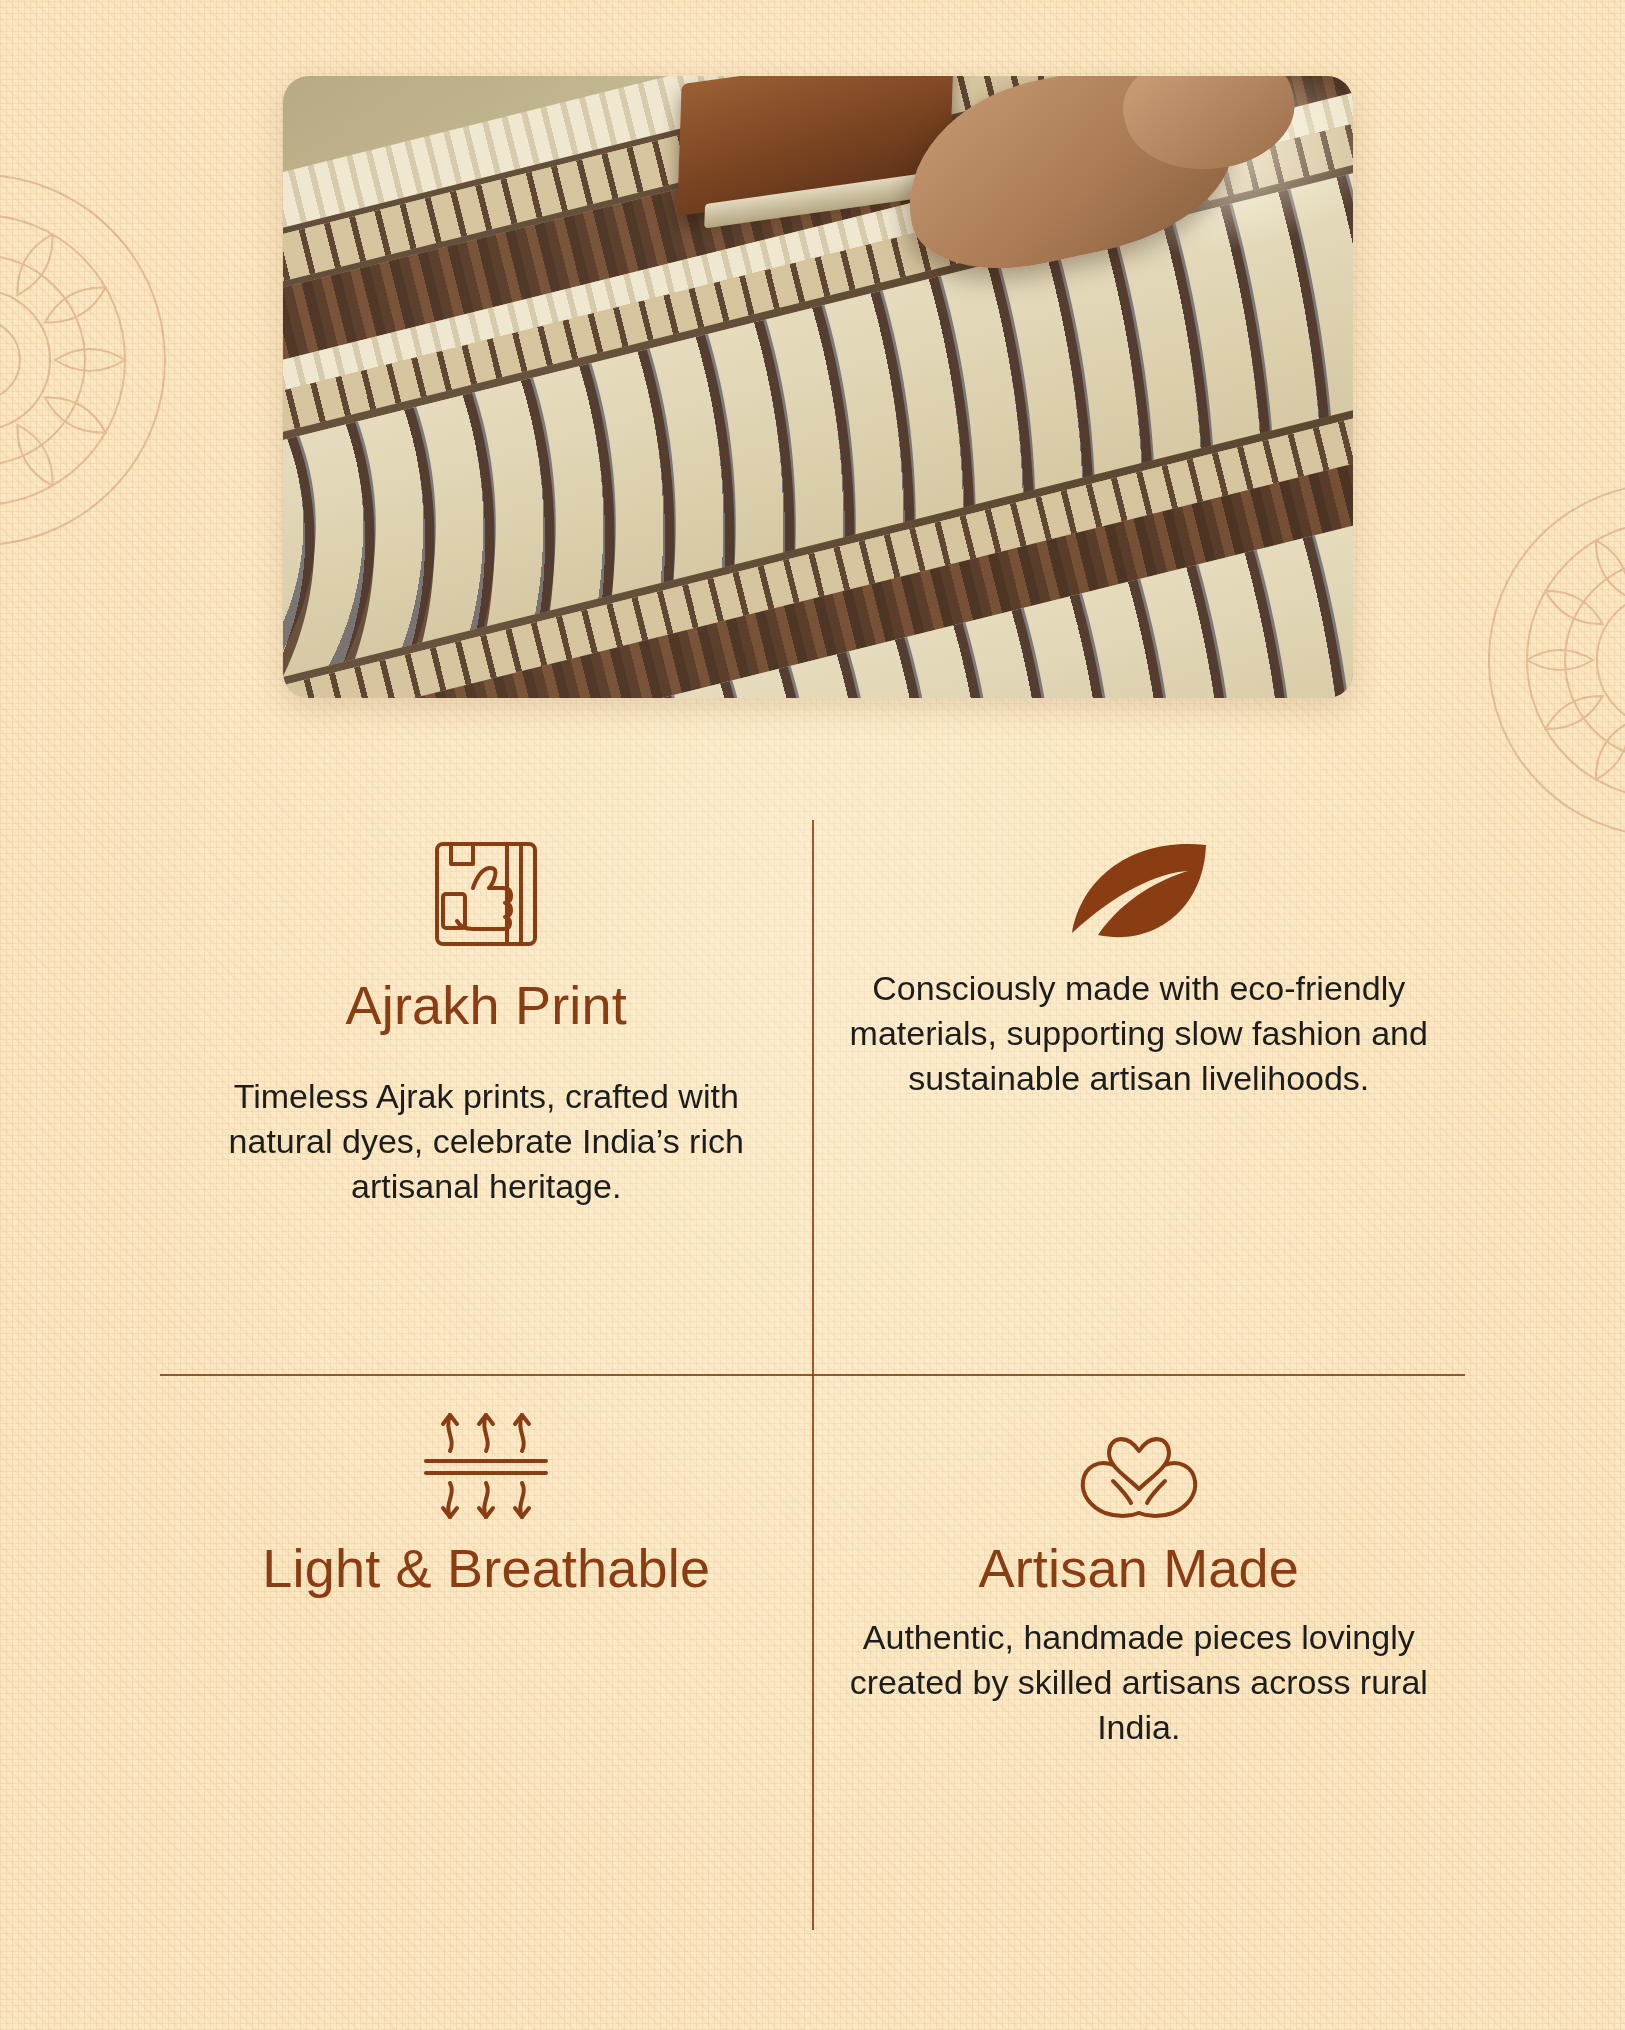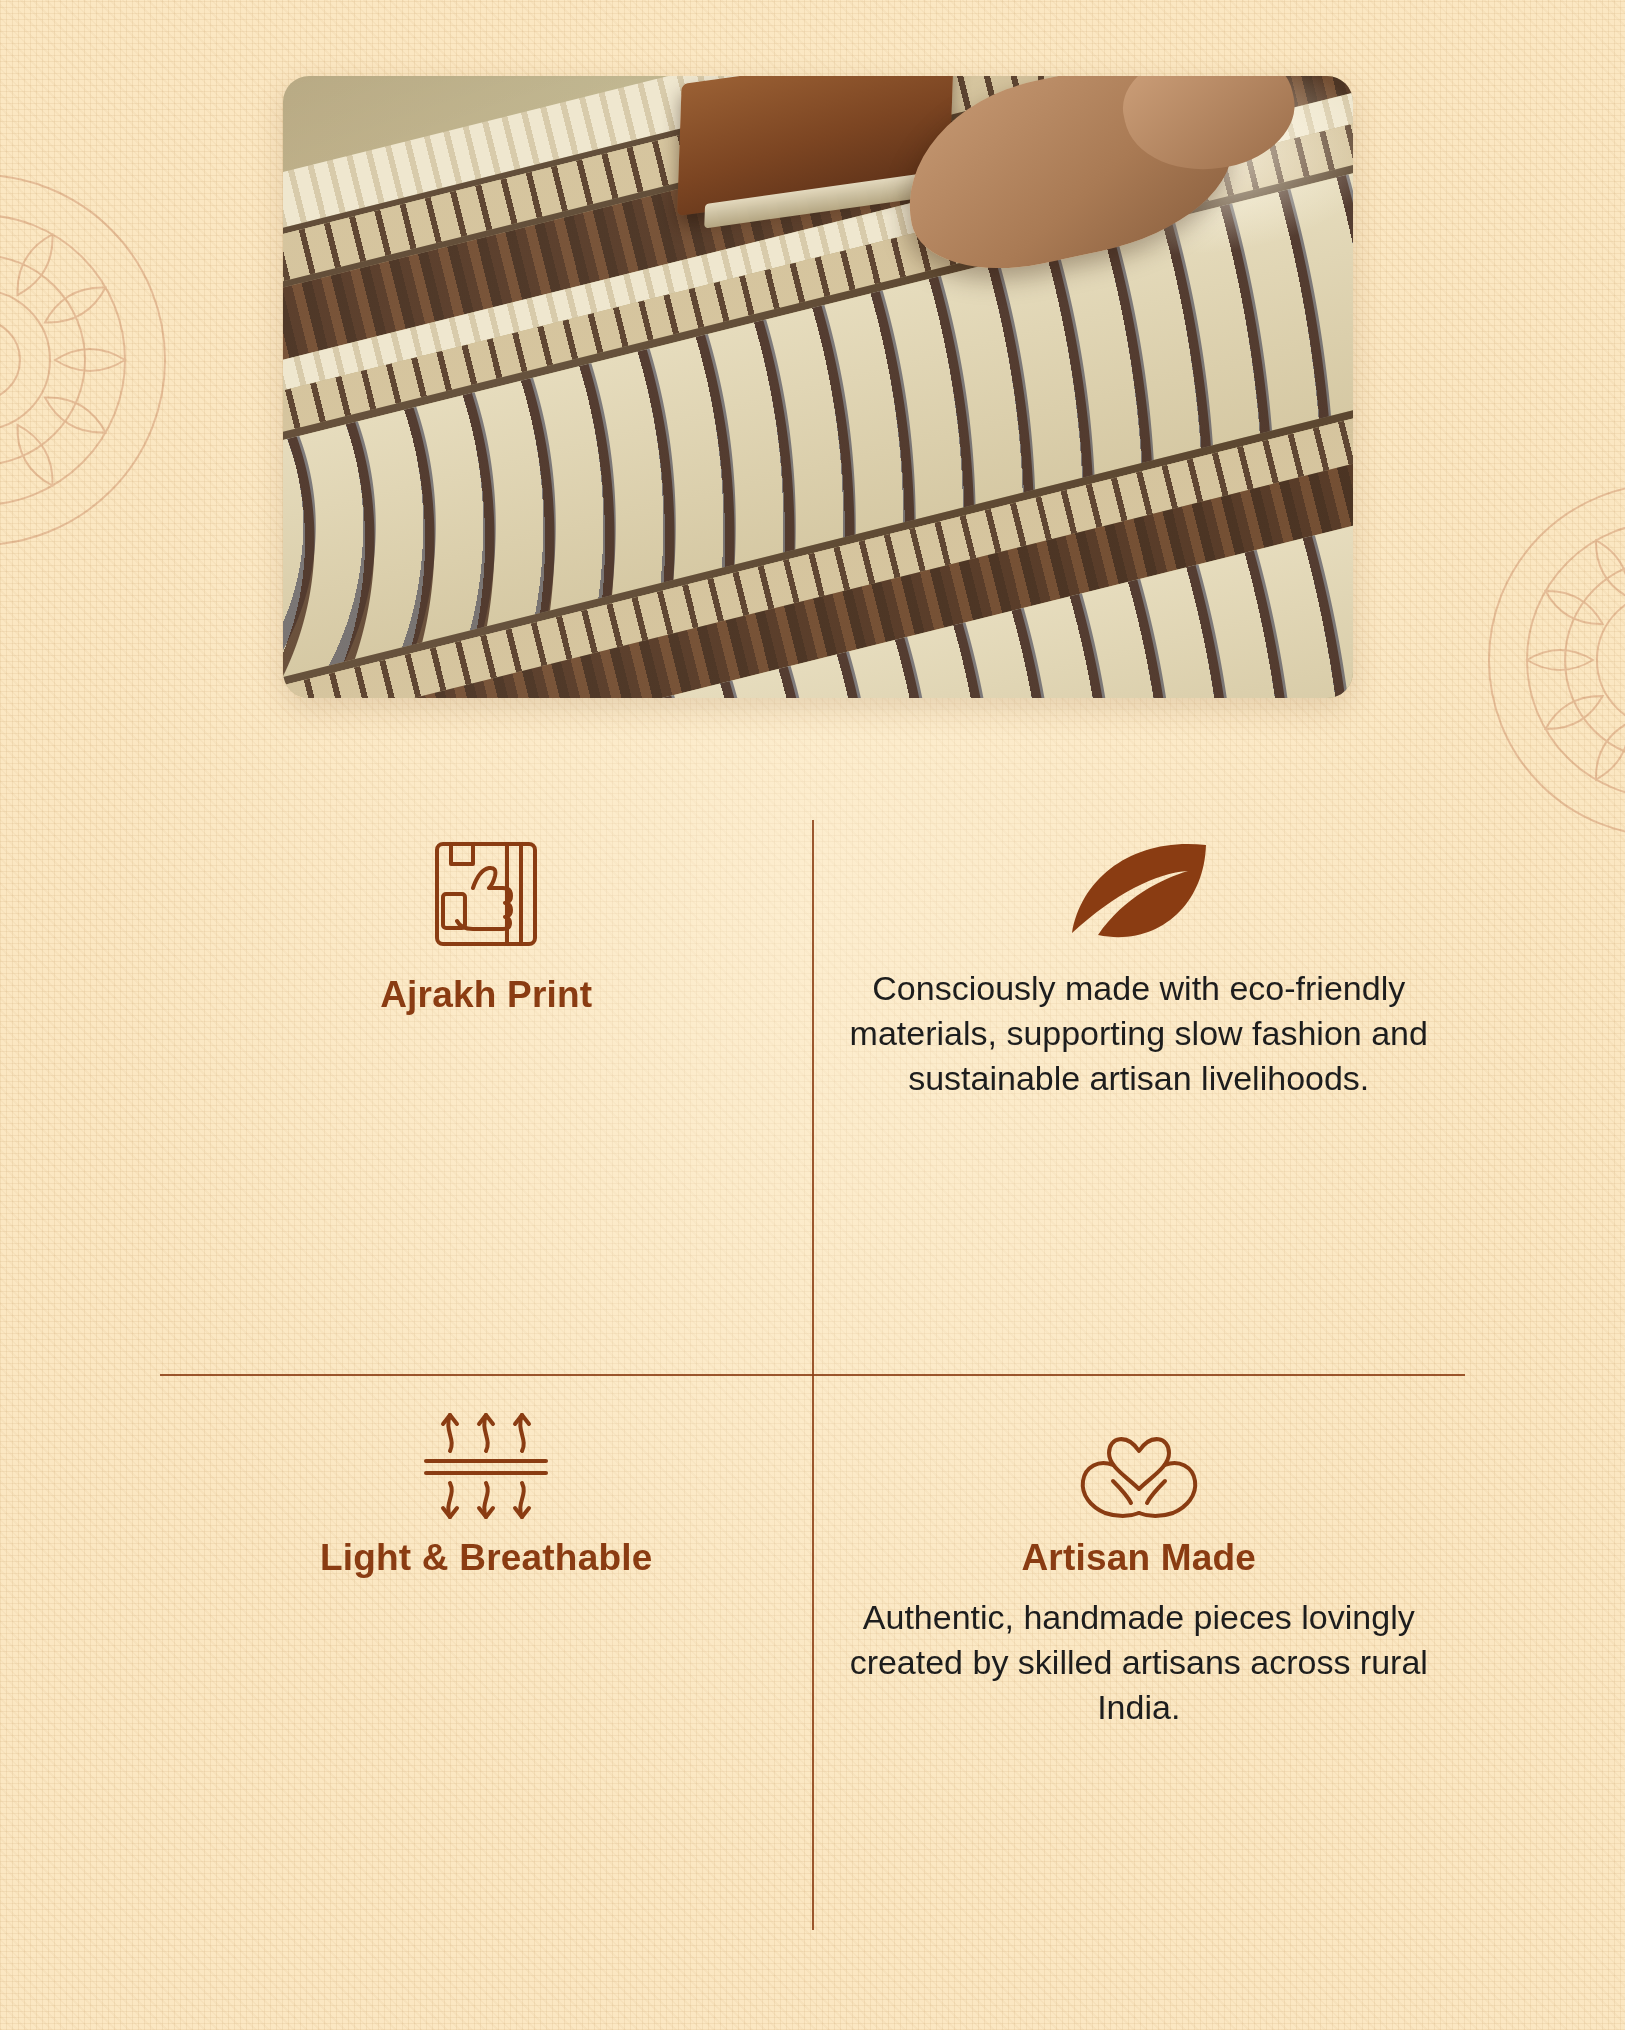--- a/index.html
+++ b/index.html
@@ -204,22 +204,22 @@
   .icon {
     height: 130px;
     display: flex;
     align-items: center;
     justify-content: center;
     margin-bottom: 6px;
   }
   .cell.r2c1 .icon, .cell.r2c2 .icon { height: 120px; }
 
   .feature-title {
-    font-size: 37px;
-    font-weight: bold;
+    font-size: 54px;
+    font-weight: normal;
     color: #8a3c12;
     letter-spacing: .2px;
     text-align: center;
     margin: 8px 0 0 0;
   }
   .r1 .feature-title { margin-bottom: 38px; }
   .r2 .feature-title { margin-bottom: 16px; }
 
   .feature-desc {
     font-size: 34px;
@@ -382,20 +382,21 @@
           <rect x="16" y="14" width="98" height="100" rx="6"></rect>
           <line x1="86" y1="14" x2="86" y2="114"></line>
           <line x1="100" y1="14" x2="100" y2="114"></line>
           <rect x="30" y="14" width="22" height="20"></rect>
           <path d="M52 58 q6 -18 16 -20 q8 -1 6 8 q-2 8 -6 12 h14 q8 0 8 8 q0 6 -6 7 q6 1 6 7 q0 6 -6 7 q5 1 5 6 q0 6 -7 6 h-30 q-12 0 -16 -8"></path>
           <rect x="22" y="64" width="22" height="34" rx="3"></rect>
         </g>
       </svg>
     </div>
     <div class="feature-title">Ajrakh Print</div>
+    <div class="feature-desc">Timeless Ajrak prints, crafted with natural dyes, celebrate India’s rich artisanal heritage.</div>
   </div>
 
   <div class="cell r1 r1c2">
     <div class="icon">
       <svg width="150" height="120" viewBox="0 0 150 120" xmlns="http://www.w3.org/2000/svg">
         <path d="M8 98 C18 40 72 2 142 10 C140 72 92 112 34 100 C60 62 98 44 124 36 C92 38 52 58 8 98 Z" fill="#8a3c12"></path>
       </svg>
     </div>
     <div class="feature-desc">Consciously made with eco-friendly materials, supporting slow fashion and sustainable artisan livelihoods.</div>
   </div>

